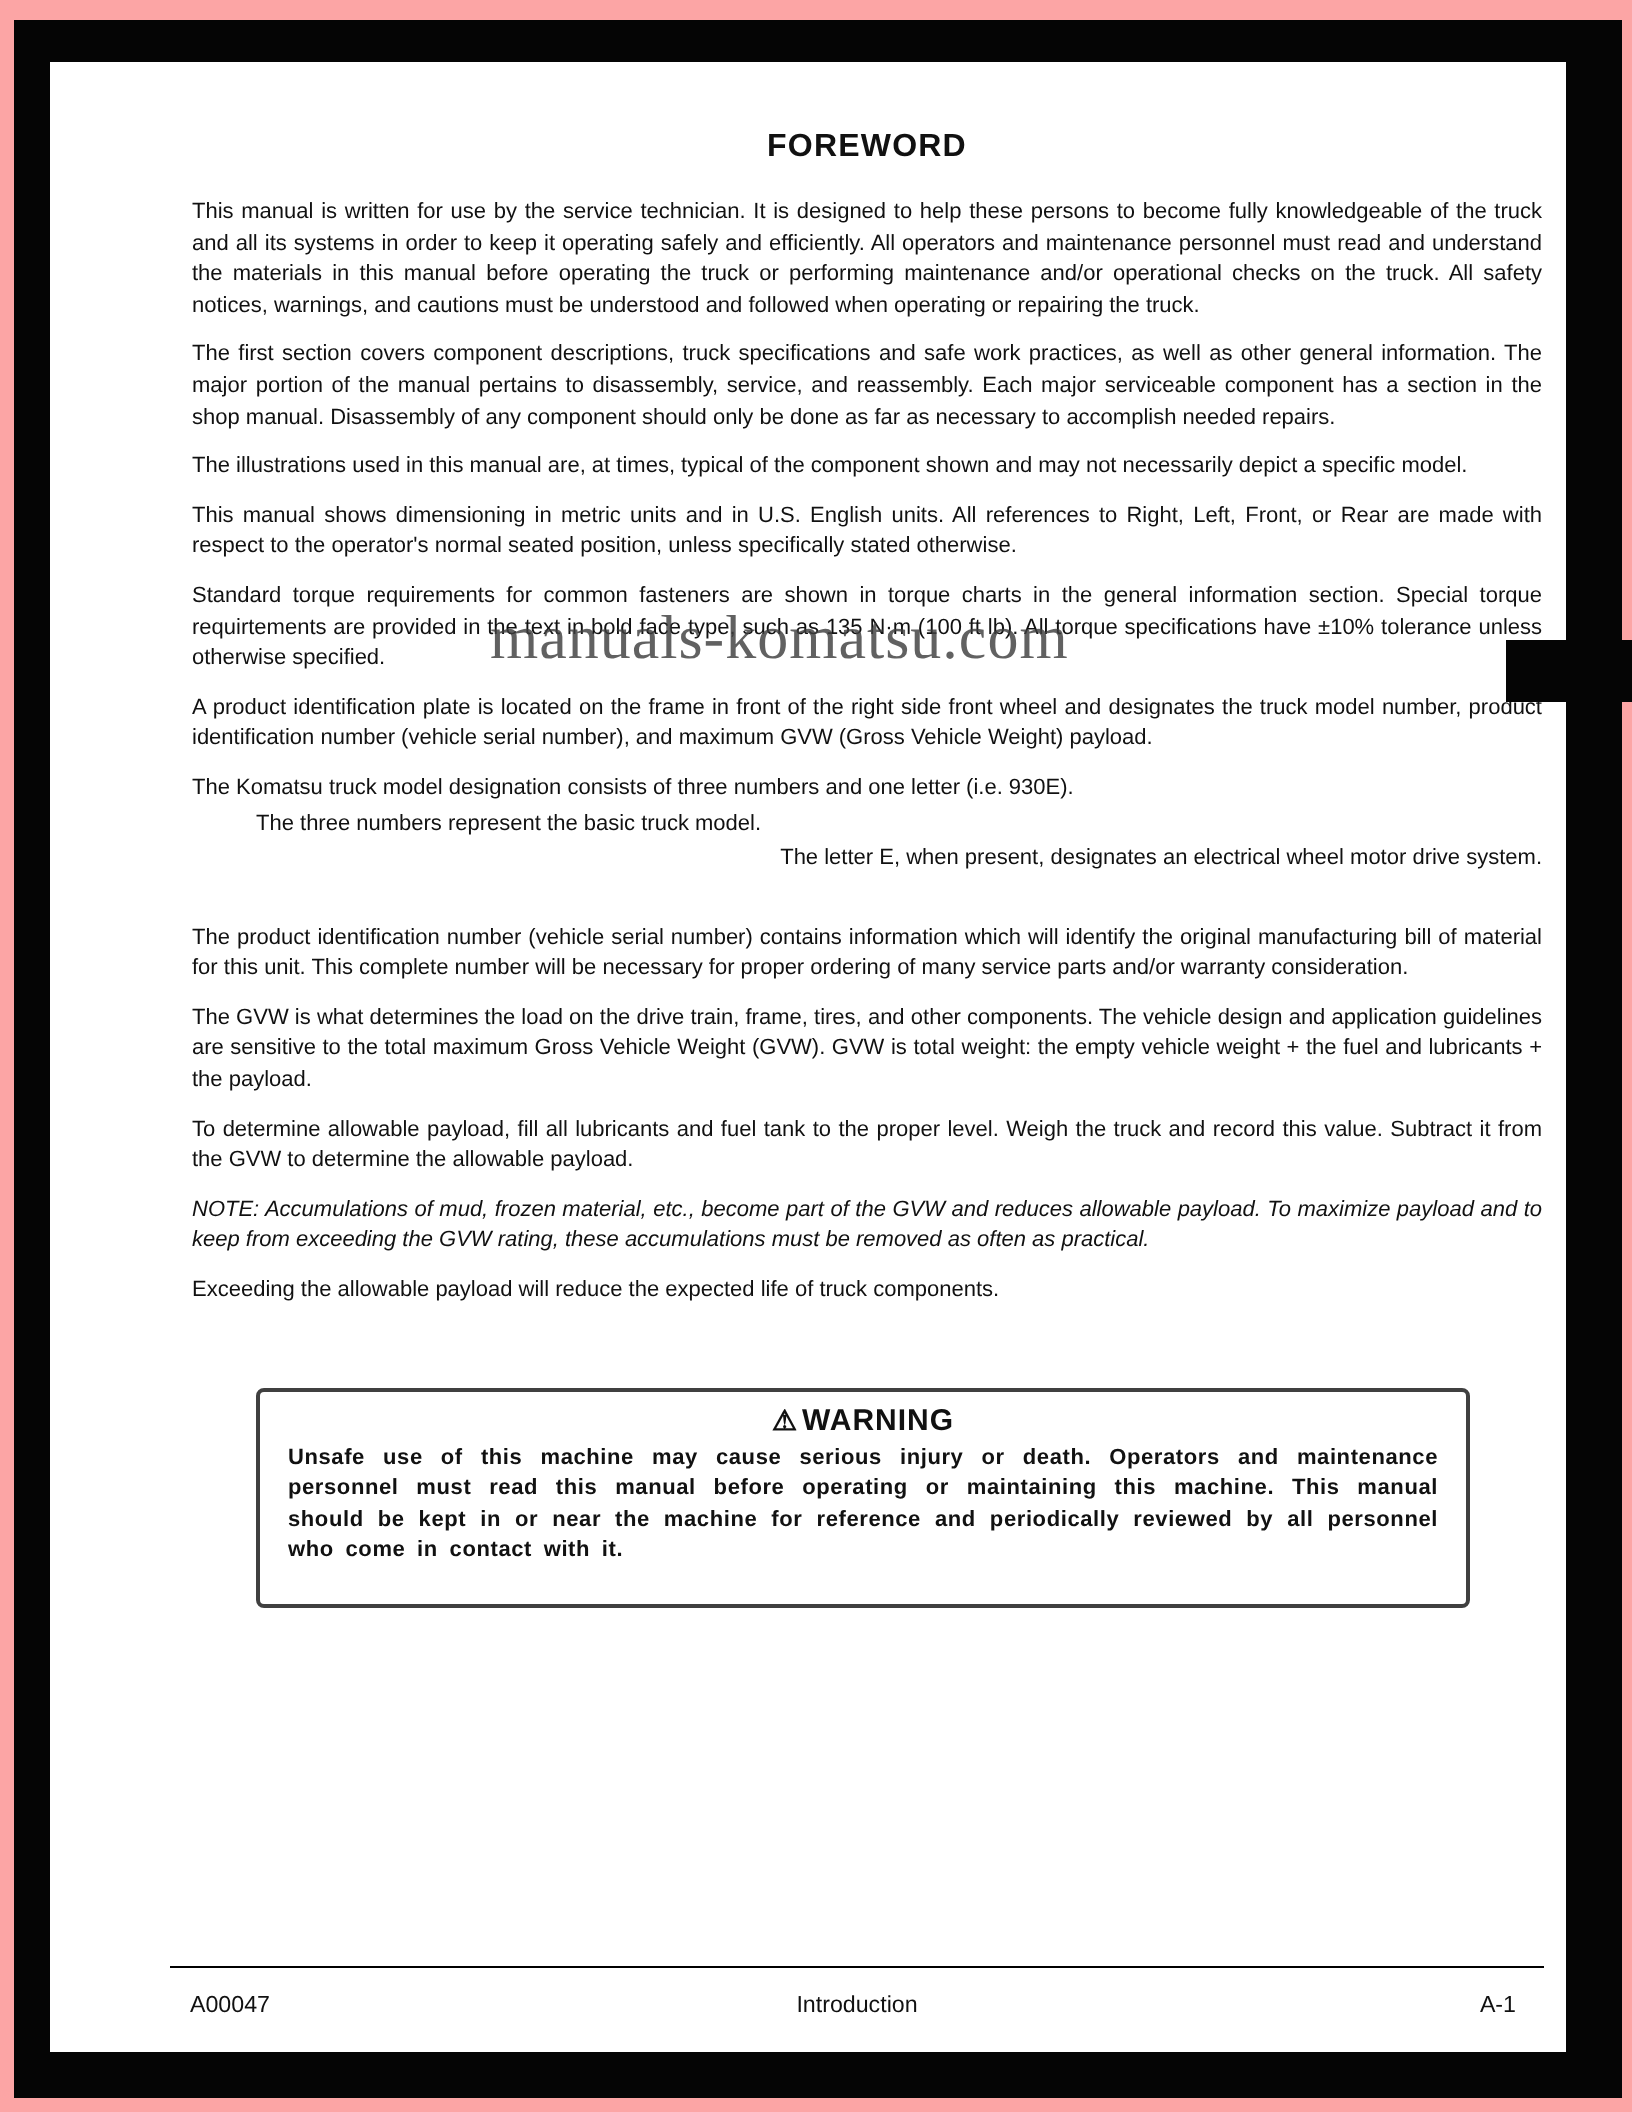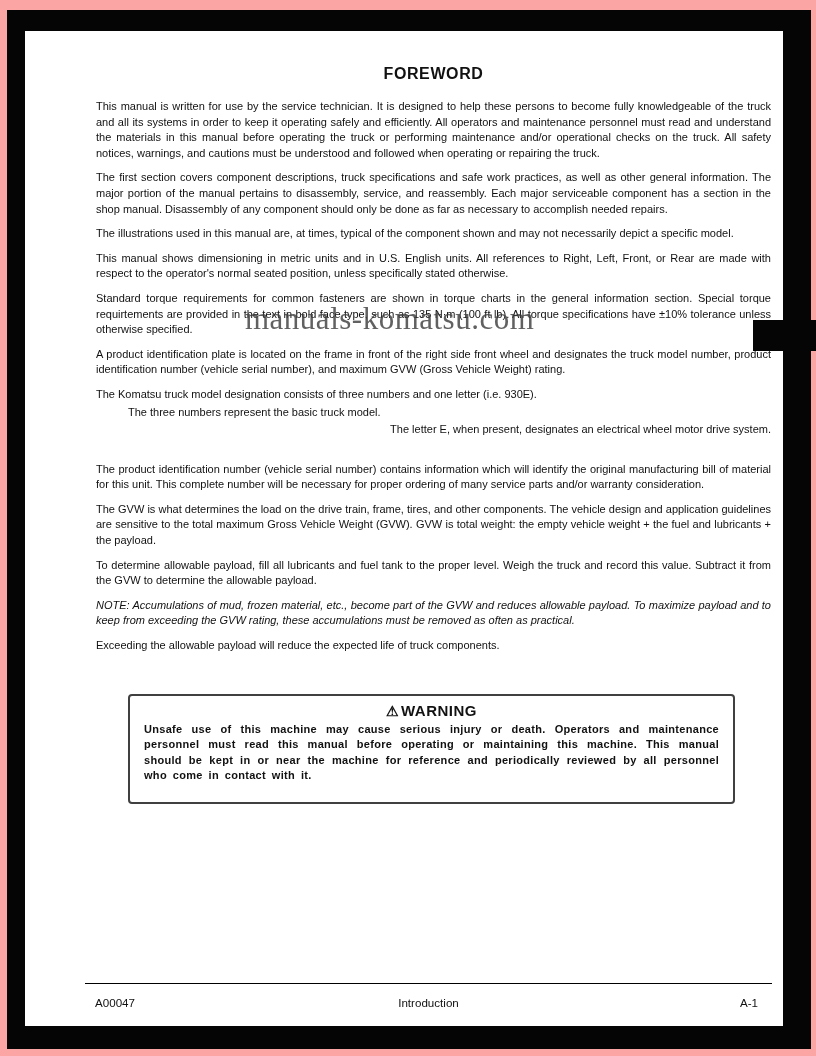--- a/index.html
+++ b/index.html
@@ -88,21 +88,21 @@
       <p>This manual is written for use by the service technician. It is designed to help these persons to become fully knowledgeable of the truck and all its systems in order to keep it operating safely and efficiently. All operators and maintenance personnel must read and understand the materials in this manual before operating the truck or performing maintenance and/or operational checks on the truck. All safety notices, warnings, and cautions must be understood and followed when operating or repairing the truck.</p>
 
       <p>The first section covers component descriptions, truck specifications and safe work practices, as well as other general information. The major portion of the manual pertains to disassembly, service, and reassembly. Each major serviceable component has a section in the shop manual. Disassembly of any component should only be done as far as necessary to accomplish needed repairs.</p>
 
       <p>The illustrations used in this manual are, at times, typical of the component shown and may not necessarily depict a specific model.</p>
 
       <p>This manual shows dimensioning in metric units and in U.S. English units. All references to Right, Left, Front, or Rear are made with respect to the operator's normal seated position, unless specifically stated otherwise.</p>
 
       <p><span>Standard torque requirements for common fasteners are shown in torque charts in the general information section. Special torque requirtements are provided in the text in bold face type, such as </span><b>135 N·m (100 ft lb)</b><span>. All torque specifications have ±10% tolerance unless otherwise specified.</span></p>
 
-      <p>A product identification plate is located on the frame in front of the right side front wheel and designates the truck model number, product identification number (vehicle serial number), and maximum GVW (Gross Vehicle Weight) rating.</p>
+      <p>A product identification plate is located on the frame in front of the right side front wheel and designates the truck model number, product identification number (vehicle serial number), and maximum GVW (Gross Vehicle Weight) payload.</p>
 
       <p class="tight">The Komatsu truck model designation consists of three numbers and one letter (i.e. 930E).</p>
       <p class="sub">The three numbers represent the basic truck model.</p>
       <p class="sub-last">The letter E, when present, designates an electrical wheel motor drive system.</p>
 
       <p>The product identification number (vehicle serial number) contains information which will identify the original manufacturing bill of material for this unit. This complete number will be necessary for proper ordering of many service parts and/or warranty consideration.</p>
 
       <p>The GVW is what determines the load on the drive train, frame, tires, and other components. The vehicle design and application guidelines are sensitive to the total maximum Gross Vehicle Weight (GVW). GVW is total weight: the empty vehicle weight + the fuel and lubricants + the payload.</p>
 
       <p>To determine allowable payload, fill all lubricants and fuel tank to the proper level. Weigh the truck and record this value. Subtract it from the GVW to determine the allowable payload.</p>

